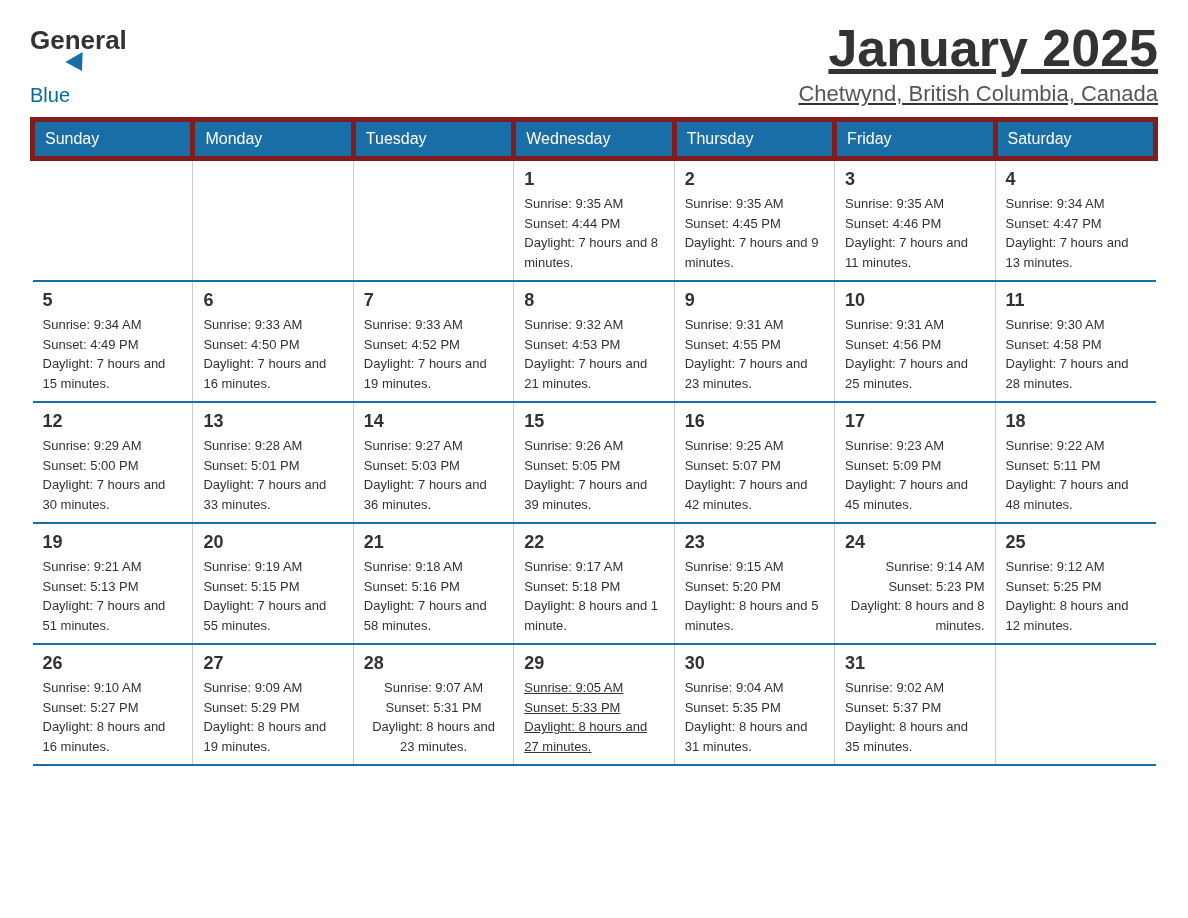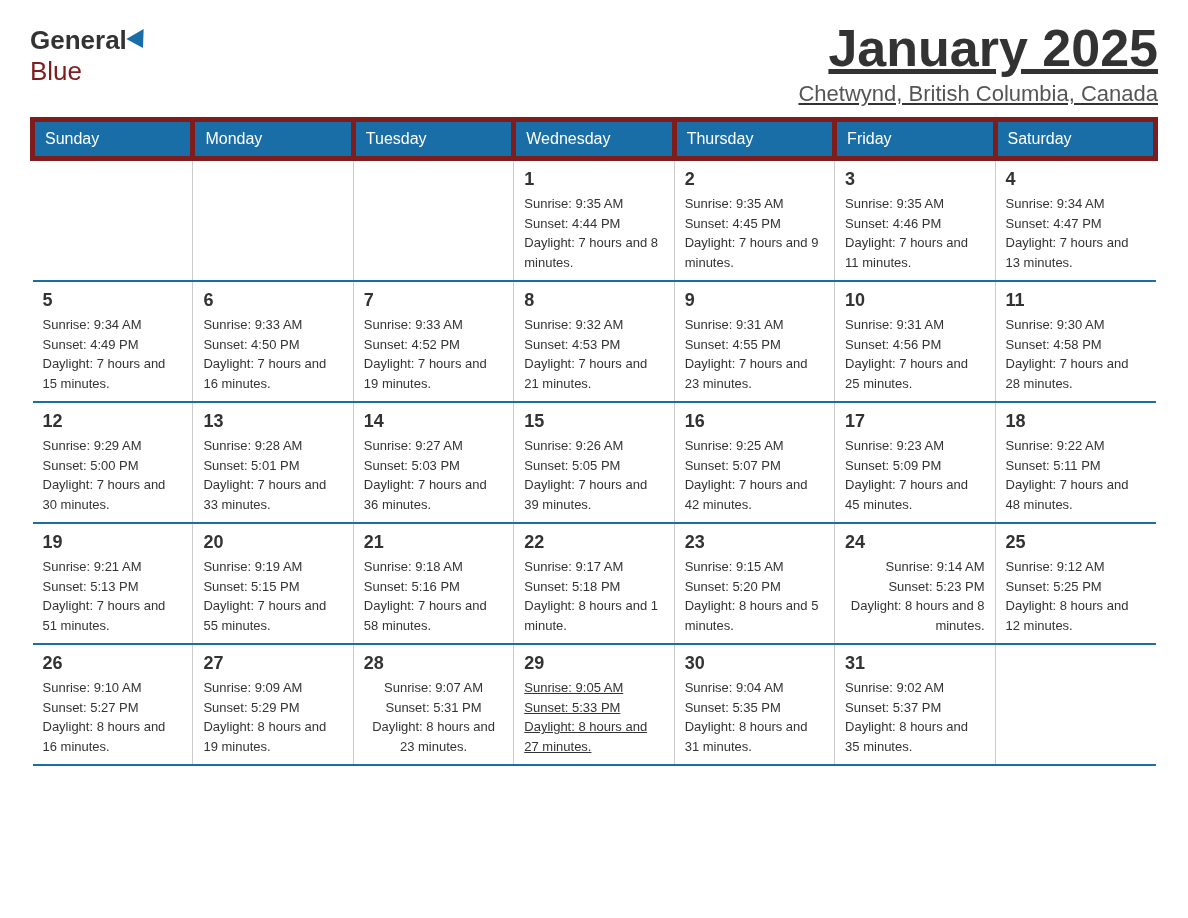--- a/index.html
+++ b/index.html
@@ -22,34 +22,35 @@
       flex-direction: column;
       align-items: flex-start;
       padding-top: 5px;
     }
     .logo-text {
       display: flex;
       align-items: center;
       font-size: 26px;
       font-weight: bold;
       color: #333;
+      flex-direction: column;
     }
     .logo-general { color: #333; }
     .logo-arrow {
       display: inline-block;
       width: 0;
       height: 0;
       border-left: 10px solid transparent;
       border-right: 10px solid transparent;
       border-top: 16px solid #1a6ea8;
       margin-left: 2px;
       margin-right: 2px;
       transform: rotate(-30deg);
     }
-    .logo-blue { color: #7f1d1d; font-size: 26px; }
+    .logo-blue { color: #0369a1; font-size: 20px; margin-top: 12px; }
     .title-area { text-align: right; text-decoration: underline; }
     .calendar-title {
       font-size: 52px;
       font-weight: bold;
       color: #333;
       line-height: 1.1;
     }
     .calendar-subtitle {
       font-size: 22px;
       color: #555;

